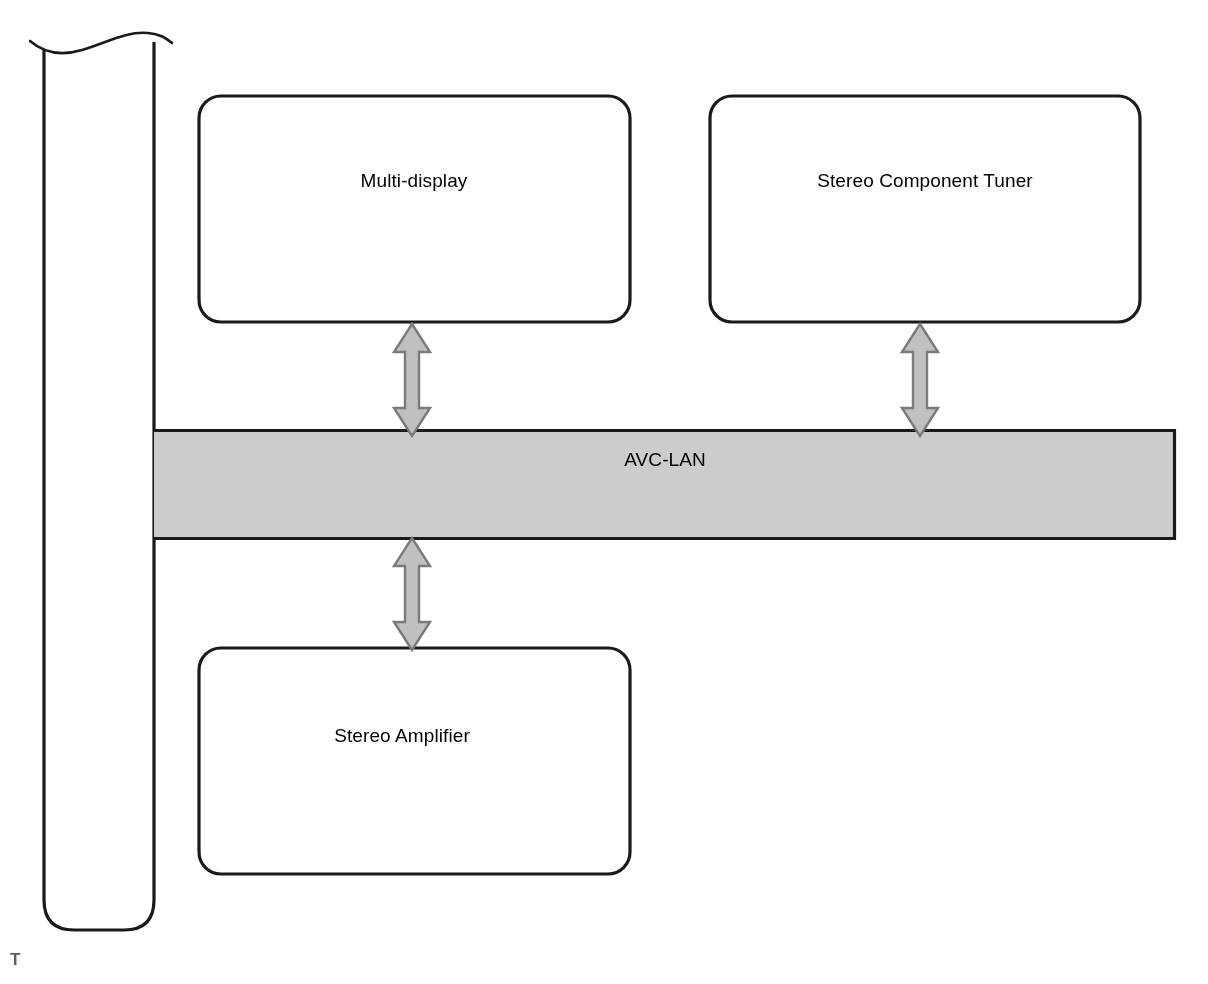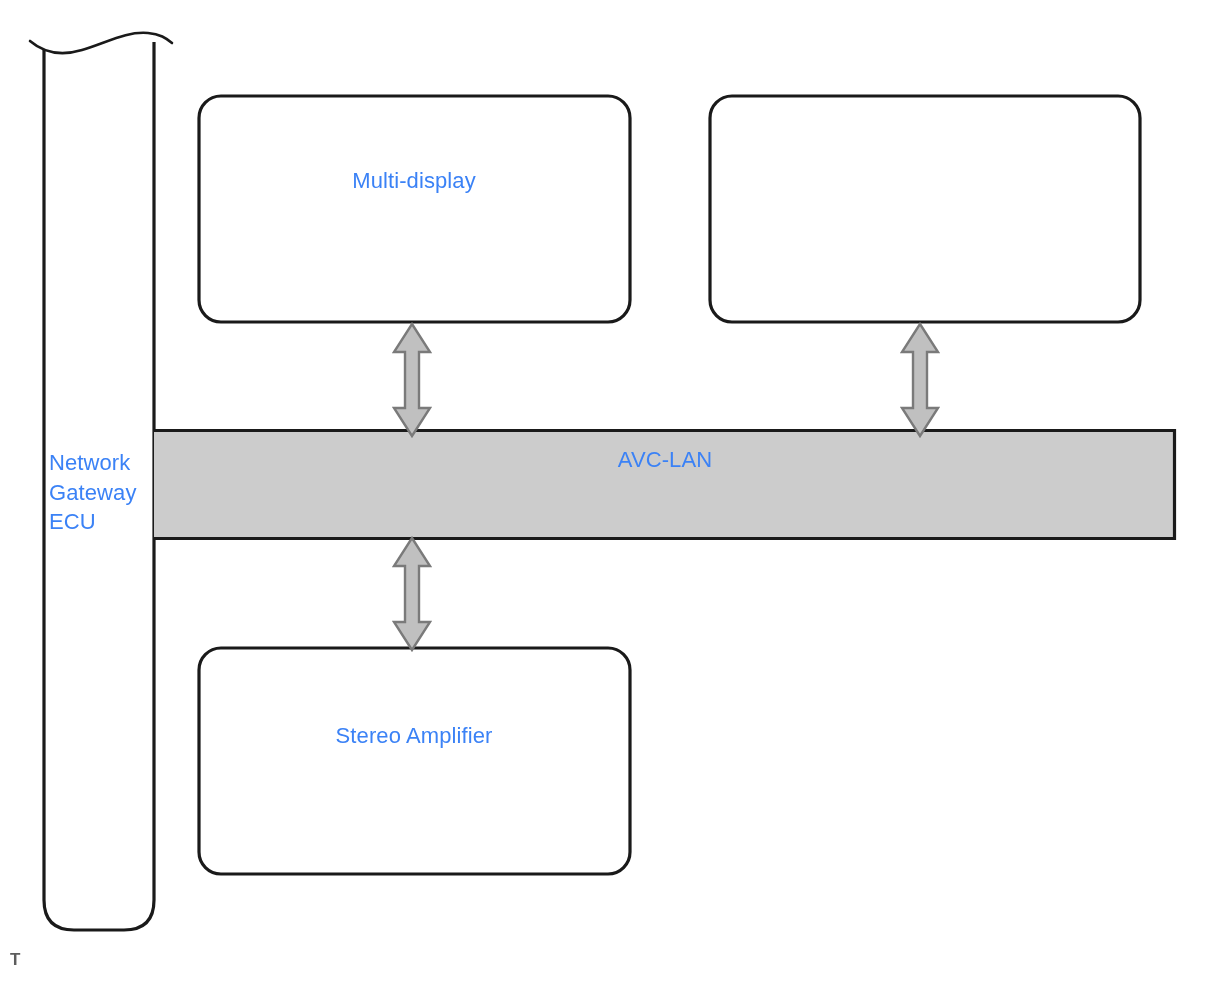--- a/index.html
+++ b/index.html
@@ -20,22 +20,22 @@
   svg.layer {
     position: absolute;
     left: 0;
     top: 0;
     width: 1208px;
     height: 984px;
   }
   .node-label {
     position: absolute;
     font-family: "Liberation Sans", sans-serif;
-    font-size: 22px;
-    color: #3b82f6;
+    font-size: 19px;
+    color: #000000;
     line-height: 1.35;
     white-space: pre;
     letter-spacing: 0.1px;
   }
   .centered-label {
     text-align: center;
     transform: translate(-50%, -50%);
   }
   .left-label {
     text-align: left;
@@ -108,26 +108,24 @@
              L 419 622
              L 430 622
              L 412 650
              L 394 622
              L 405 622
              L 405 566
              L 394 566
              Z" fill="#c0c0c0" stroke="#7a7a7a" stroke-width="2.4" stroke-linejoin="miter"></path>
   </svg>
 
-  <div class="node-label left-label" style="left:49px; top:448px;">Network
-Gateway
-ECU</div>
 
   <div class="node-label centered-label" style="left:414px; top:181px;">Multi-display</div>
 
+  <div class="node-label centered-label" style="left:925px; top:181px;">Stereo Component Tuner</div>
 
-  <div class="node-label centered-label" style="left:414px; top:736px;">Stereo Amplifier</div>
+  <div class="node-label centered-label" style="left:402px; top:736px;">Stereo Amplifier</div>
 
   <div class="node-label centered-label" style="left:665px; top:460px;">AVC-LAN</div>
 
   <div class="corner-mark" style="left:10px; top:950px;">T</div>
 
 </div>
 
 </body></html>

